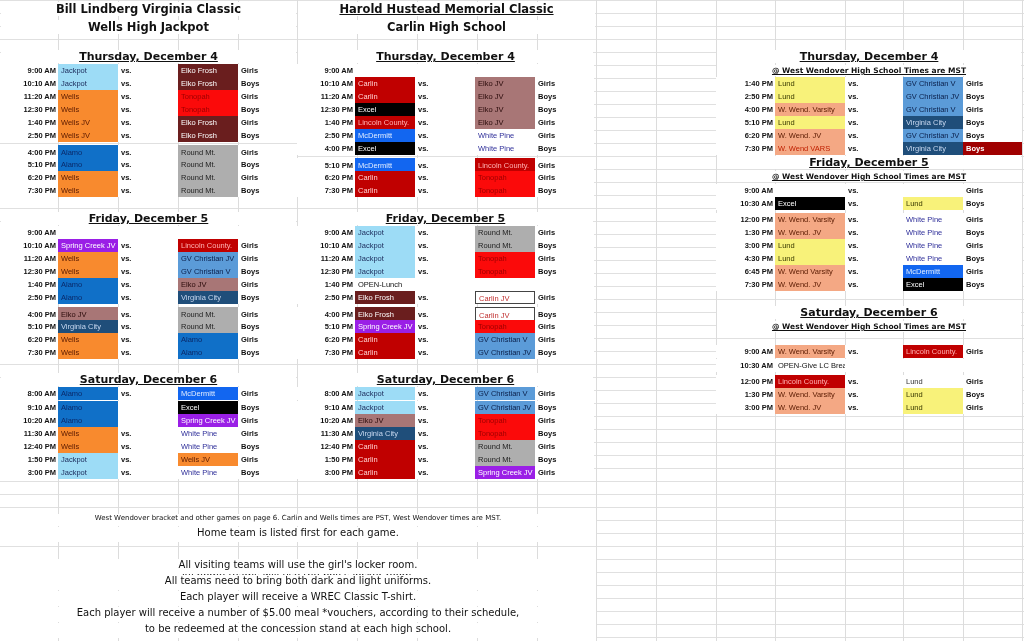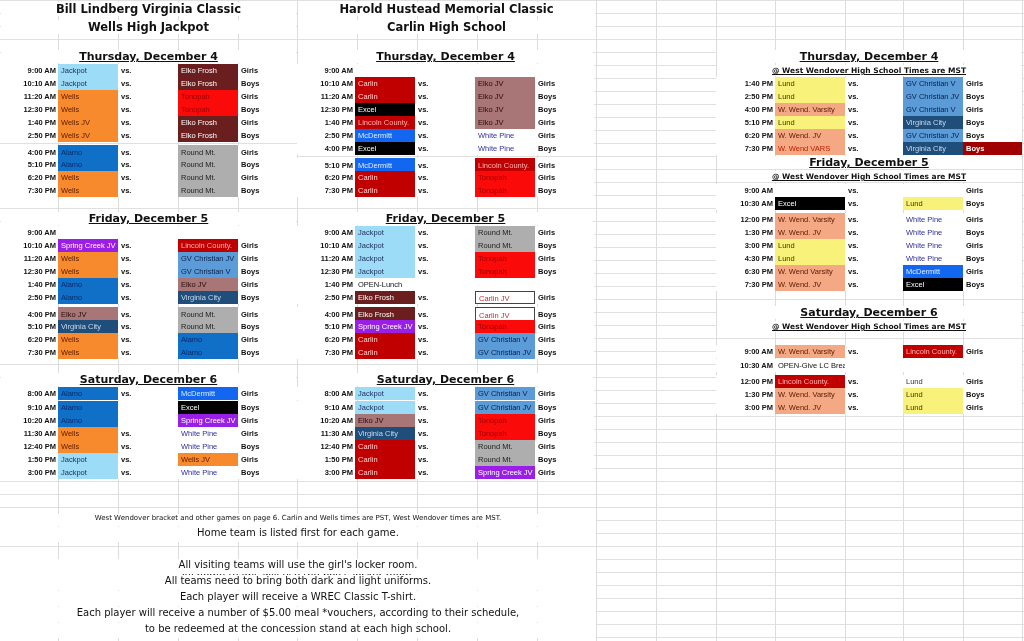--- a/index.html
+++ b/index.html
@@ -38,21 +38,21 @@
 <div class="vline" style="left:716px"></div>
 <div class="vline" style="left:775px"></div>
 <div class="vline" style="left:845px"></div>
 <div class="vline" style="left:903px"></div>
 <div class="vline" style="left:963px"></div>
 <div class="vline" style="left:1022px"></div>
 
 <div class="title" style="left:1px;top:2px;width:295px;height:14px;">Bill Lindberg Virginia Classic</div>
 <div class="title" style="left:1px;top:20px;width:295px;height:14px;">Wells High Jackpot</div>
 
-<div class="title" style="left:298px;top:2px;width:297px;height:14px;">Harold Hustead Memorial Classic</div>
+<div class="title" style="left:298px;top:2px;width:297px;height:14px;text-decoration:underline;">Harold Hustead Memorial Classic</div>
 <div class="title" style="left:298px;top:20px;width:297px;height:14px;">Carlin High School</div>
 
 <div id="wells-block">
     <div class="day" style="left: 1px; top: 50px; width: 295px; height: 13px; line-height: 13px;">Thursday, December 4</div>
     <div class="row" style="left: 0px; top: 64px; width: 297px; height: 13px; line-height: 13px;">
       <span class="t" style="left: 0px; width: 58px;">9:00 AM</span>
       <span class="c1" style="left: 58px; width: 60px; background: rgb(157, 220, 246); color: rgb(26, 42, 90);">Jackpot</span>
       <span class="vs" style="left: 118px; width: 60px; background: rgb(255, 255, 255);">vs.</span>
       <span class="c2" style="left: 178px; width: 60px; background: rgb(106, 30, 30); color: rgb(255, 255, 255);">Elko Frosh</span>
       <span class="g" style="left: 238px; width: 59px; background: rgb(255, 255, 255);">Girls</span>
@@ -519,21 +519,21 @@
       <span class="g" style="left: 247px; width: 59px; background: rgb(255, 255, 255);">Girls</span>
     </div>
     <div class="row" style="left: 716px; top: 252px; width: 306px; height: 13px; line-height: 13px;">
       <span class="t" style="left: 0px; width: 59px;">4:30 PM</span>
       <span class="c1" style="left: 59px; width: 70px; background: rgb(248, 242, 122); color: rgb(58, 58, 0);">Lund</span>
       <span class="vs" style="left: 129px; width: 58px; background: rgb(255, 255, 255);">vs.</span>
       <span class="c2" style="left: 187px; width: 60px; background: rgb(255, 255, 255); color: rgb(48, 48, 154);">White Pine</span>
       <span class="g" style="left: 247px; width: 59px; background: rgb(255, 255, 255);">Boys</span>
     </div>
     <div class="row" style="left: 716px; top: 265px; width: 306px; height: 13px; line-height: 13px;">
-      <span class="t" style="left: 0px; width: 59px;">6:30 PM</span>
+      <span class="t" style="left: 0px; width: 59px;">6:45 PM</span>
       <span class="c1" style="left: 59px; width: 70px; background: rgb(244, 168, 132); color: rgb(90, 26, 0);">W. Wend Varsity</span>
       <span class="vs" style="left: 129px; width: 58px; background: rgb(255, 255, 255);">vs.</span>
       <span class="c2" style="left: 187px; width: 60px; background: rgb(18, 102, 240); color: rgb(224, 236, 255);">McDermitt</span>
       <span class="g" style="left: 247px; width: 59px; background: rgb(255, 255, 255);">Girls</span>
     </div>
     <div class="row" style="left: 716px; top: 278px; width: 306px; height: 13px; line-height: 13px;">
       <span class="t" style="left: 0px; width: 59px;">7:30 PM</span>
       <span class="c1" style="left: 59px; width: 70px; background: rgb(244, 168, 132); color: rgb(90, 26, 0);">W. Wend. JV</span>
       <span class="vs" style="left: 129px; width: 58px; background: rgb(255, 255, 255);">vs.</span>
       <span class="c2" style="left: 187px; width: 60px; background: rgb(0, 0, 0); color: rgb(255, 255, 255);">Excel</span>

